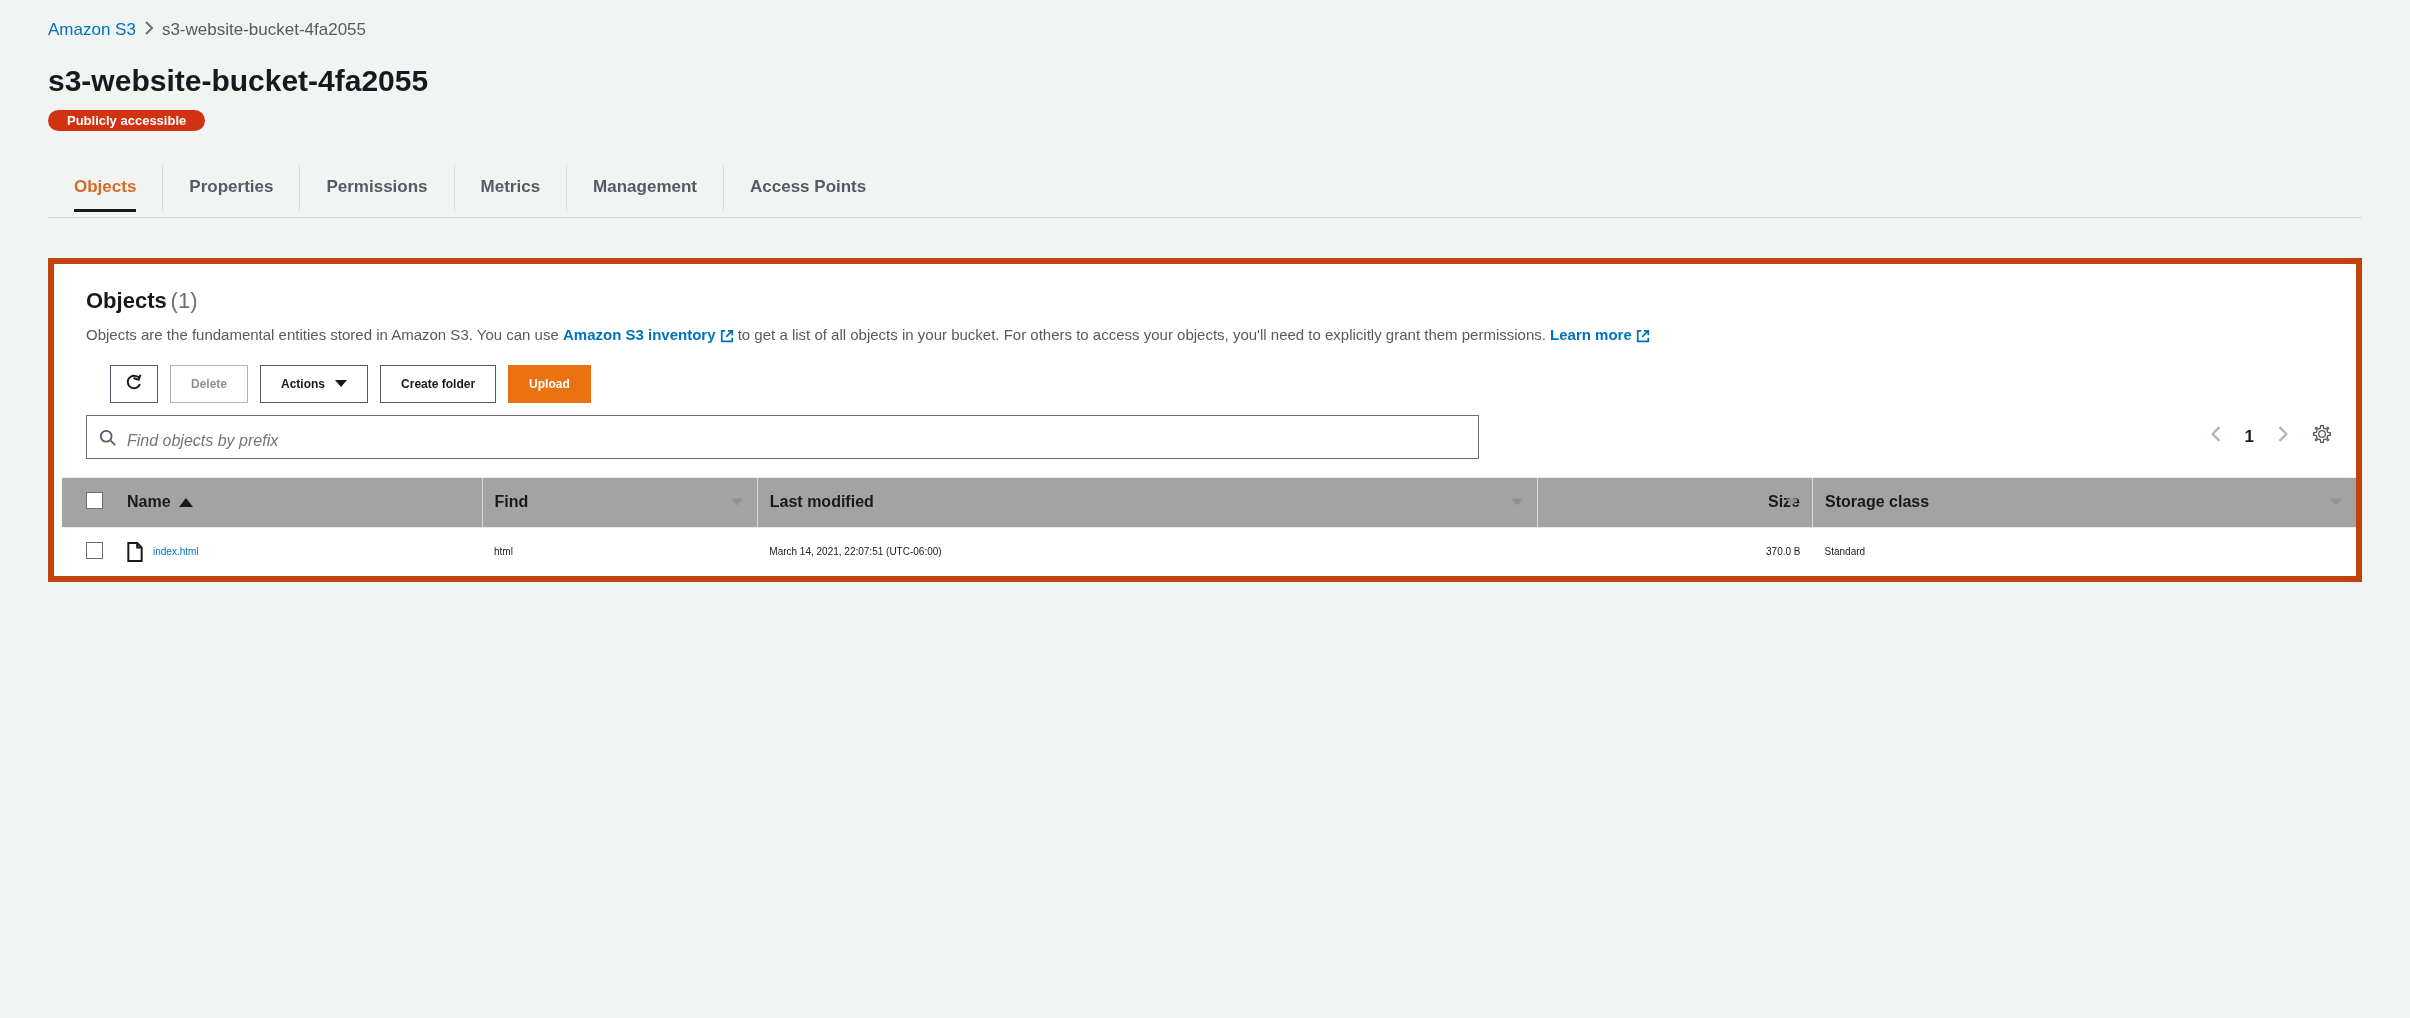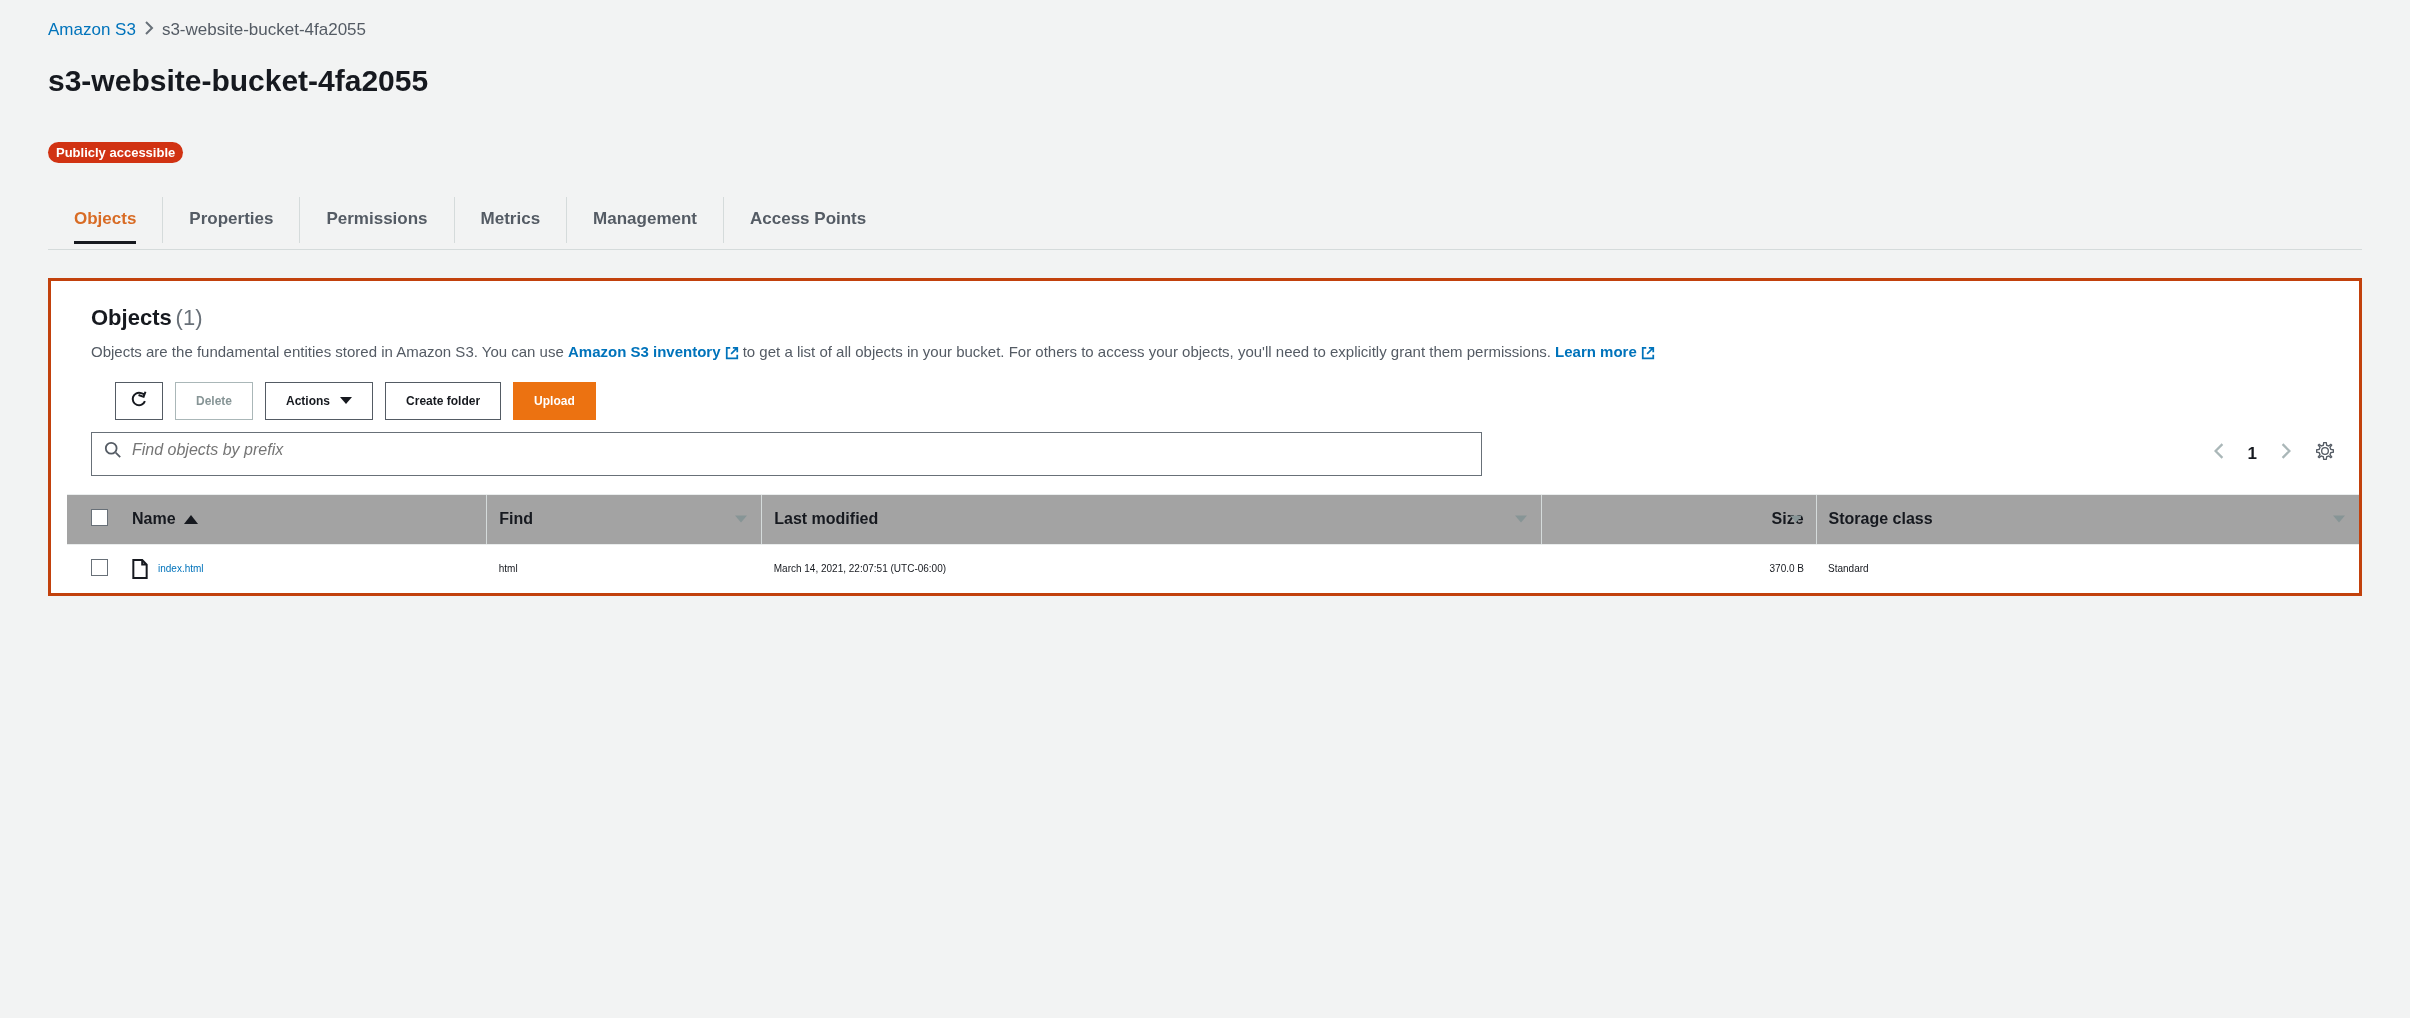--- a/index.html
+++ b/index.html
@@ -28,24 +28,23 @@
       font-size: 30px;
       font-weight: 700;
       color: #16191f;
       margin-bottom: 12px;
     }
     .badge {
       display: inline-block;
       background: #d13212;
       color: #fff;
       border-radius: 14px;
-      padding: 3px 8px;
+      padding: 3px 19px;
       font-size: 13px;
       font-weight: 700;
-      margin-top: 32px;
     }
 
     
     .tabs {
       display: flex;
       margin-top: 28px;
       border-bottom: 1px solid #d5dbdb;
     }
     .tab {
       padding: 12px 0px;
@@ -63,23 +62,23 @@
     .tab-wrap:last-child { border-right: none; }
     .tab.active {
       color: #d86b24;
       border-bottom: 3px solid #16191f;
       margin-bottom: -1px;
     }
 
     
     .panel {
       background: #fff;
-      border: 3px solid #c2410c;
-      margin-top: 28px;
-      padding: 24px 0 0 16px;
+      border: 6px solid #c2410c;
+      margin-top: 40px;
+      padding: 24px 0 0 8px;
     }
     .panel-header { padding: 0 24px; }
     .panel-title {
       font-size: 22px;
       font-weight: 700;
       display: inline;
     }
     .panel-count {
       font-size: 22px;
       font-weight: 400;
@@ -142,21 +141,21 @@
       display: flex;
       align-items: center;
       justify-content: space-between;
       margin-top: 12px;
       padding: 0 24px 18px 24px;
       gap: 20px;
     }
     .search-box {
       flex: 0 0 62%;
       display: flex;
-      align-items: flex-start;
+      align-items: flex-end;
       border: 1px solid #687078;
       padding: 8px 12px;
       gap: 10px;
       height: 44px;
     }
     .search-box input {
       border: none;
       outline: none;
       font-size: 16px;
       font-style: italic;

